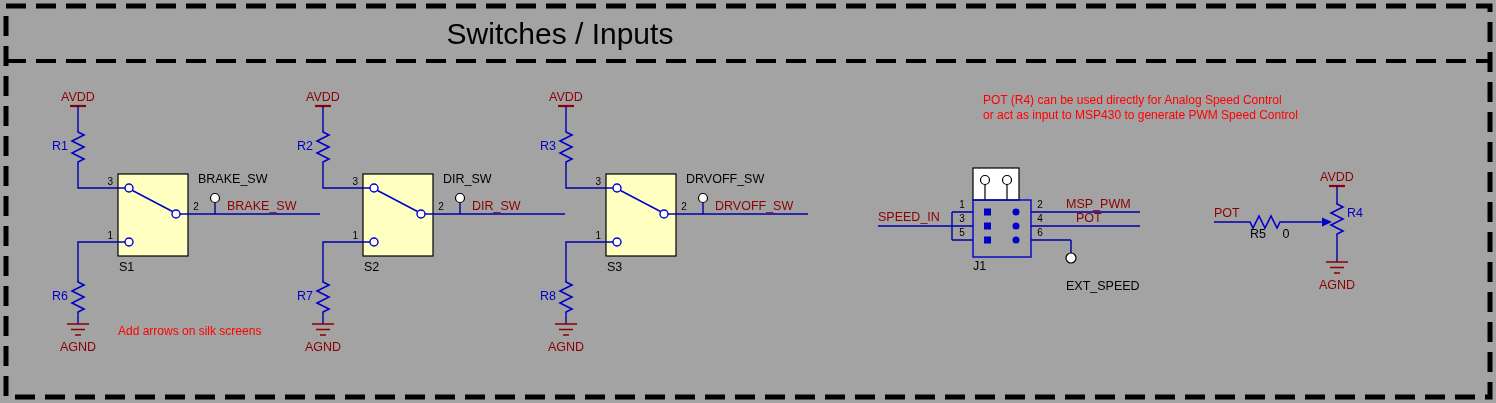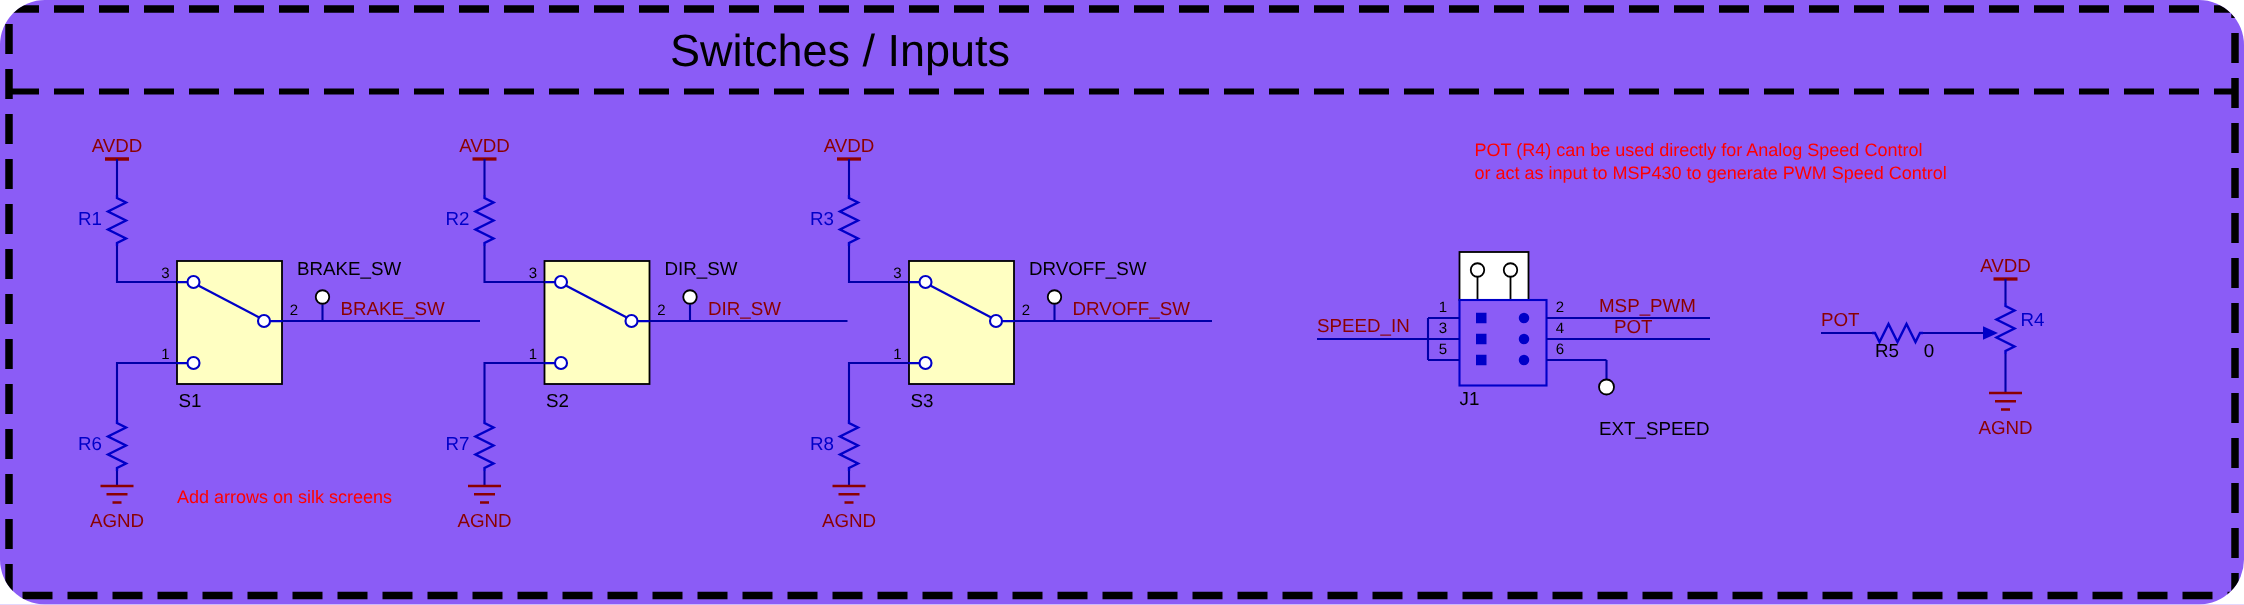--- a/index.html
+++ b/index.html
@@ -1,16 +1,16 @@
 <!DOCTYPE html>
 <html><head>
 <meta charset="utf-8">
 <style>
   html,body{margin:0;padding:0;background:#ffffff;}
-  .sheet{position:relative;width:1496px;height:403px;background:#8b5cf6;overflow:hidden;border-radius:30px;}
+  .sheet{position:relative;width:1496px;height:403px;background:#a3a3a3;overflow:hidden;}
   svg text{font-family:"Liberation Sans","DejaVu Sans",sans-serif;}
   .t{font-size:12.5px;}
   .tc{text-anchor:middle;}
   .te{text-anchor:end;}
   .tnet{fill:#8B0000;}
   .tref{fill:#0000C8;}
   .tblk{fill:#000000;}
   .tnote{fill:#FF0000;font-size:12px;}
   .tpin{font-size:10px;fill:#000000;}
   .title{font-size:30px;fill:#000000;text-anchor:middle;}

